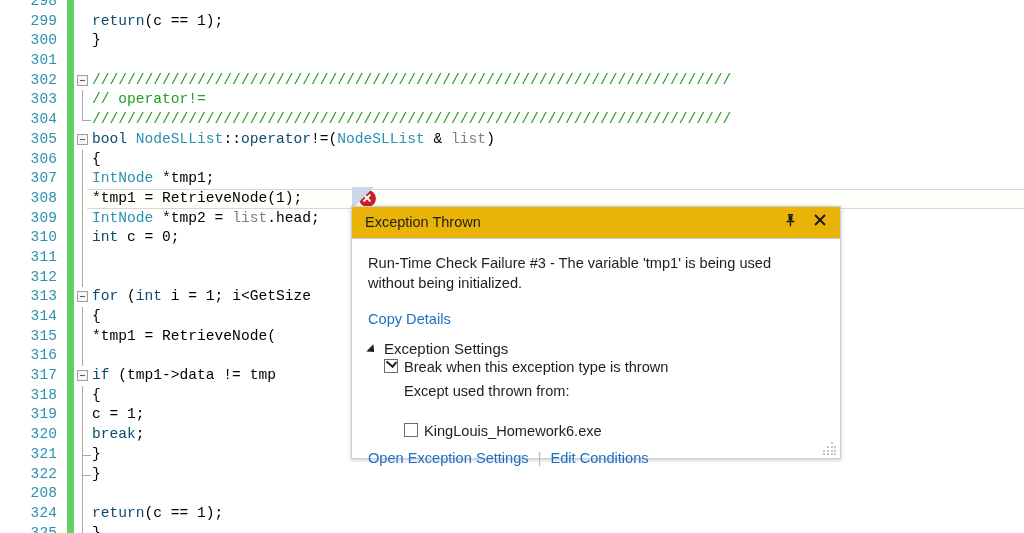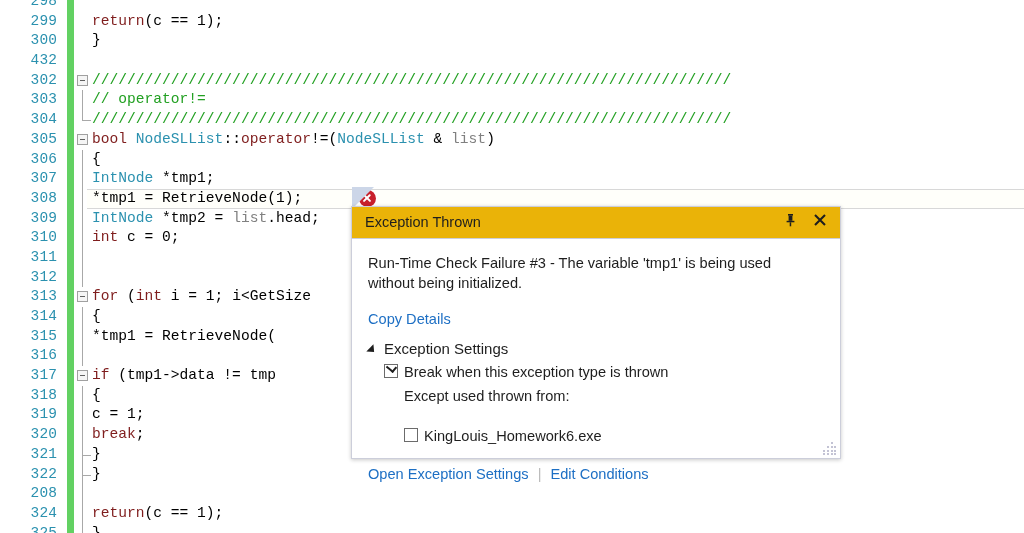--- a/index.html
+++ b/index.html
@@ -97,21 +97,21 @@
   .codetext {
     position: absolute;
     left: 92px; top: 0;
     font-family: "Liberation Mono", monospace;
     font-size: 14.6px;
     color: #000000;
     letter-spacing: 0px;
   }
 
   
-  .k  { color: #7f1d1d; }      
+  .k  { color: #0c4a6e; }      
   .t  { color: #2b91af; }      
   .c  { color: #22a022; }      
   .gr { color: #808080; }      
   .p  { color: #000000; }      
 
   
   .stmt-highlight {
     position: absolute;
     left: 87px;
     width: 937px;
@@ -216,21 +216,20 @@
     left: 1px; top: 5px;
     width: 0; height: 0;
     border-left: 6px solid #1e1e1e;
     border-top: 5px solid transparent;
     border-bottom: 5px solid transparent;
     transform: rotate(45deg);
   }
 
   .cb-row {
     position: relative;
-    margin-top: 5px;
     padding-left: 36px;
     font-size: 14.6px;
     color: #1e1e1e;
     height: 20px;
     line-height: 20px;
   }
   .cb-row.sub { padding-left: 36px; margin-top: 4px; }
   .cb-row.sub2 { padding-left: 56px; margin-top: 20px; }
 
   .checkbox {
@@ -244,21 +243,21 @@
   .checkbox .tick {
     position: absolute;
     left: 2px; top: -1px;
     width: 9px; height: 7px;
     border-right: 2px solid #1e1e1e;
     border-bottom: 2px solid #1e1e1e;
     transform: rotate(40deg);
   }
 
   .links-row {
-    margin-top: 20px;
+    margin-top: 9px;
     font-size: 14.6px;
     display: flex;
     align-items: center;
     gap: 9px;
   }
   .links-row .lnk { color: #1d6fc4; cursor: pointer; }
   .links-row .sep { color: #b9b9b9; }
 
   .grip {
     position: absolute;
@@ -290,21 +289,21 @@
           <div class="foldmargin"></div>
           <div class="codetext"><span class="p">        </span><span class="k">return</span><span class="p">(c == 1);</span></div>
         </div>
         <div class="row">
           <div class="lineno">300</div>
           <div class="changebar"></div>
           <div class="foldmargin"></div>
           <div class="codetext"><span class="p">    }</span></div>
         </div>
         <div class="row">
-          <div class="lineno">432</div>
+          <div class="lineno">301</div>
           <div class="changebar"></div>
           <div class="foldmargin"></div>
           <div class="codetext"></div>
         </div>
         <div class="row">
           <div class="lineno">302</div>
           <div class="changebar"></div>
           <div class="foldmargin">
             <span class="fold-box"></span>
           </div>

